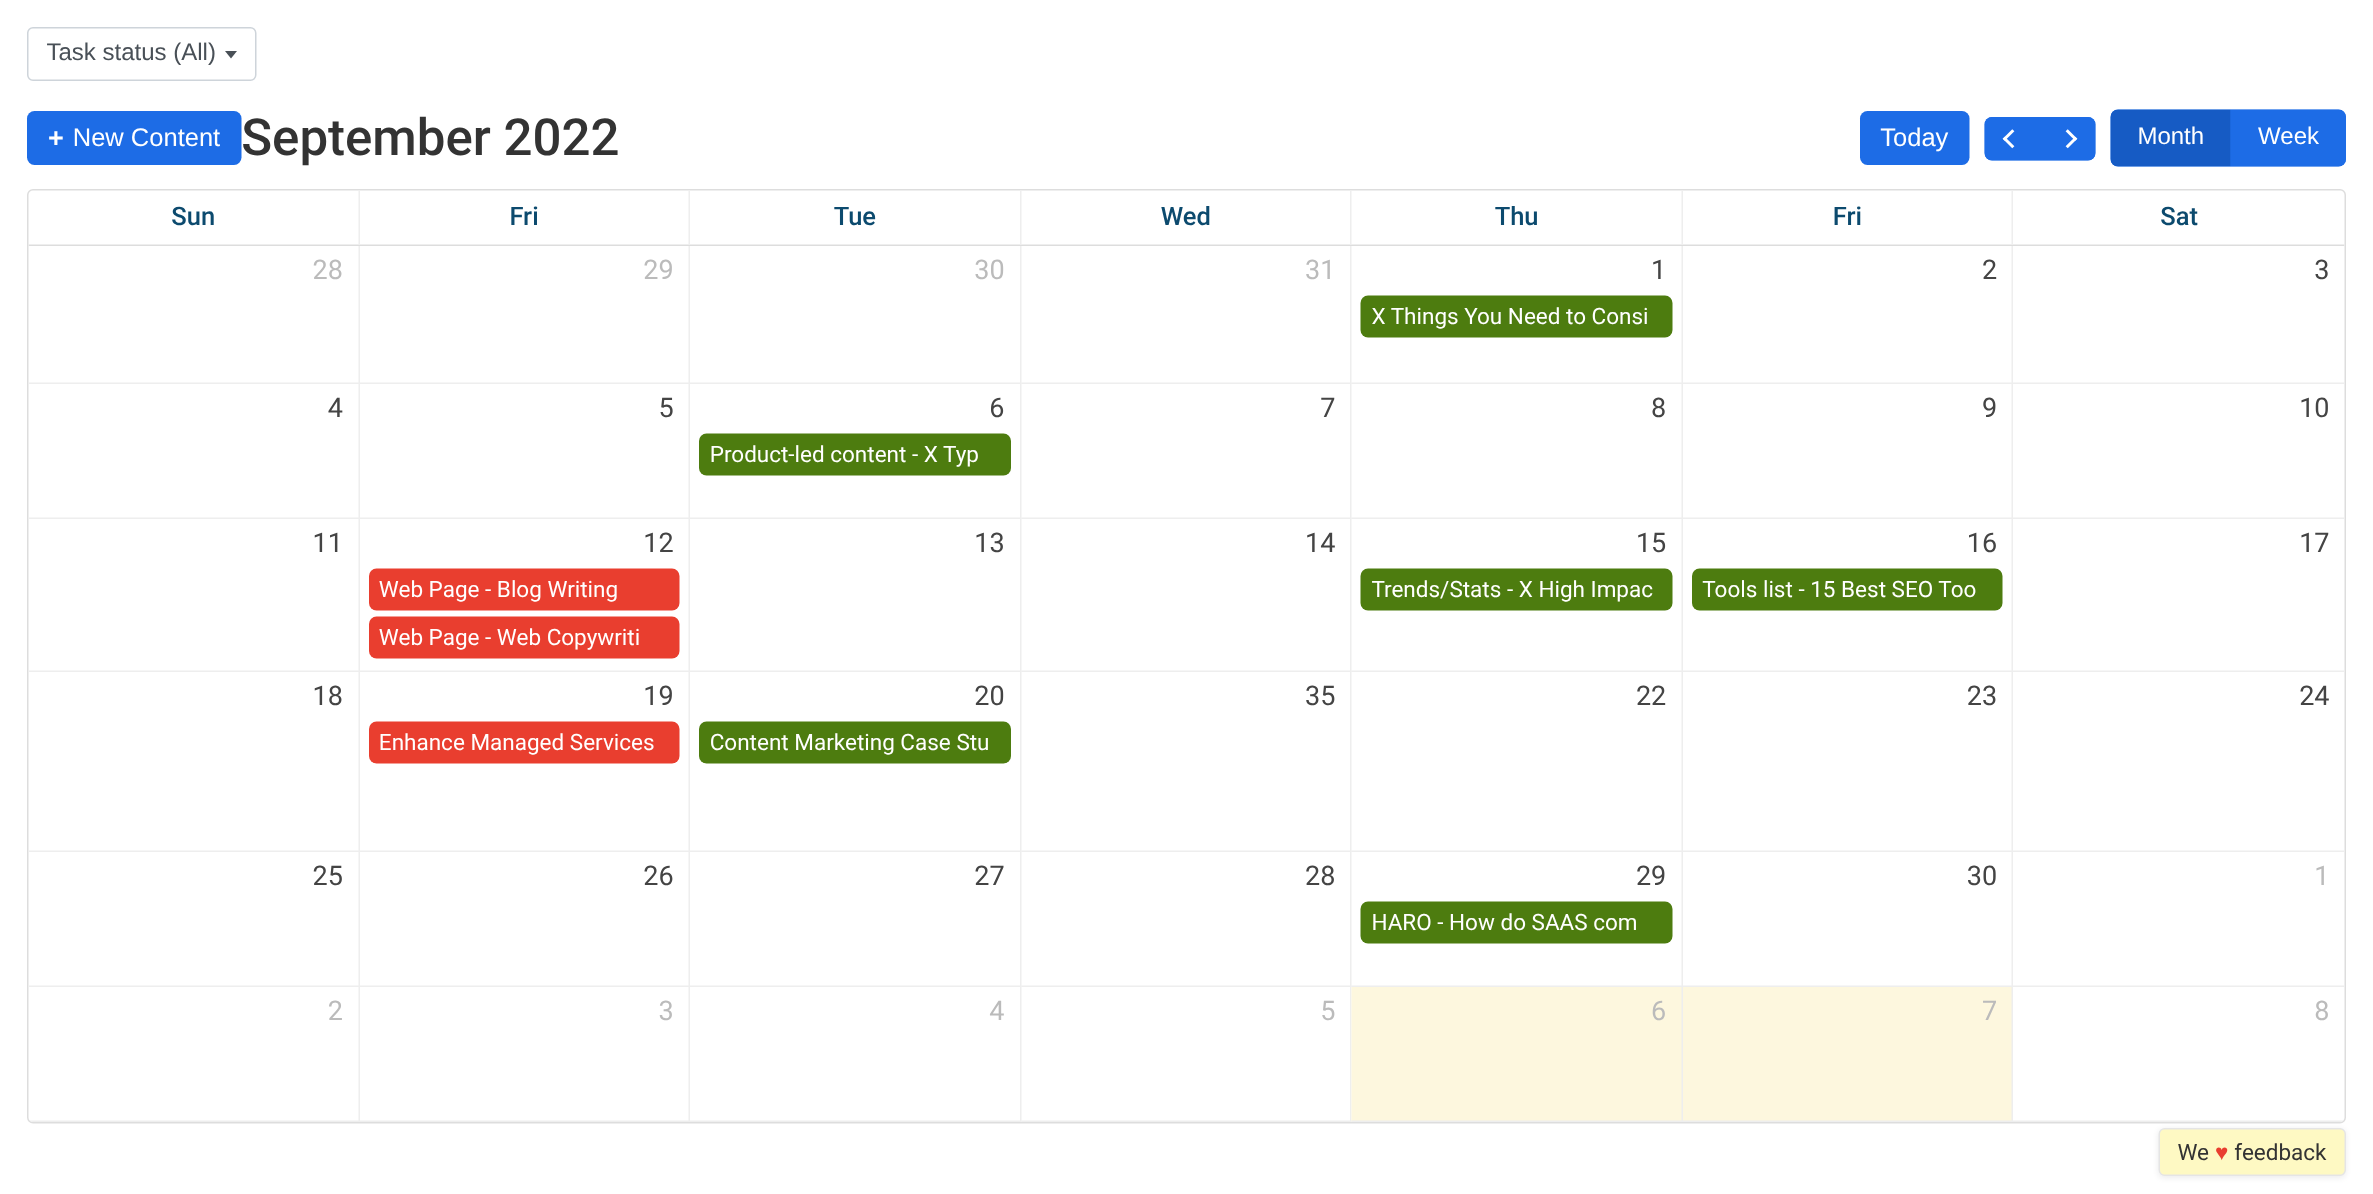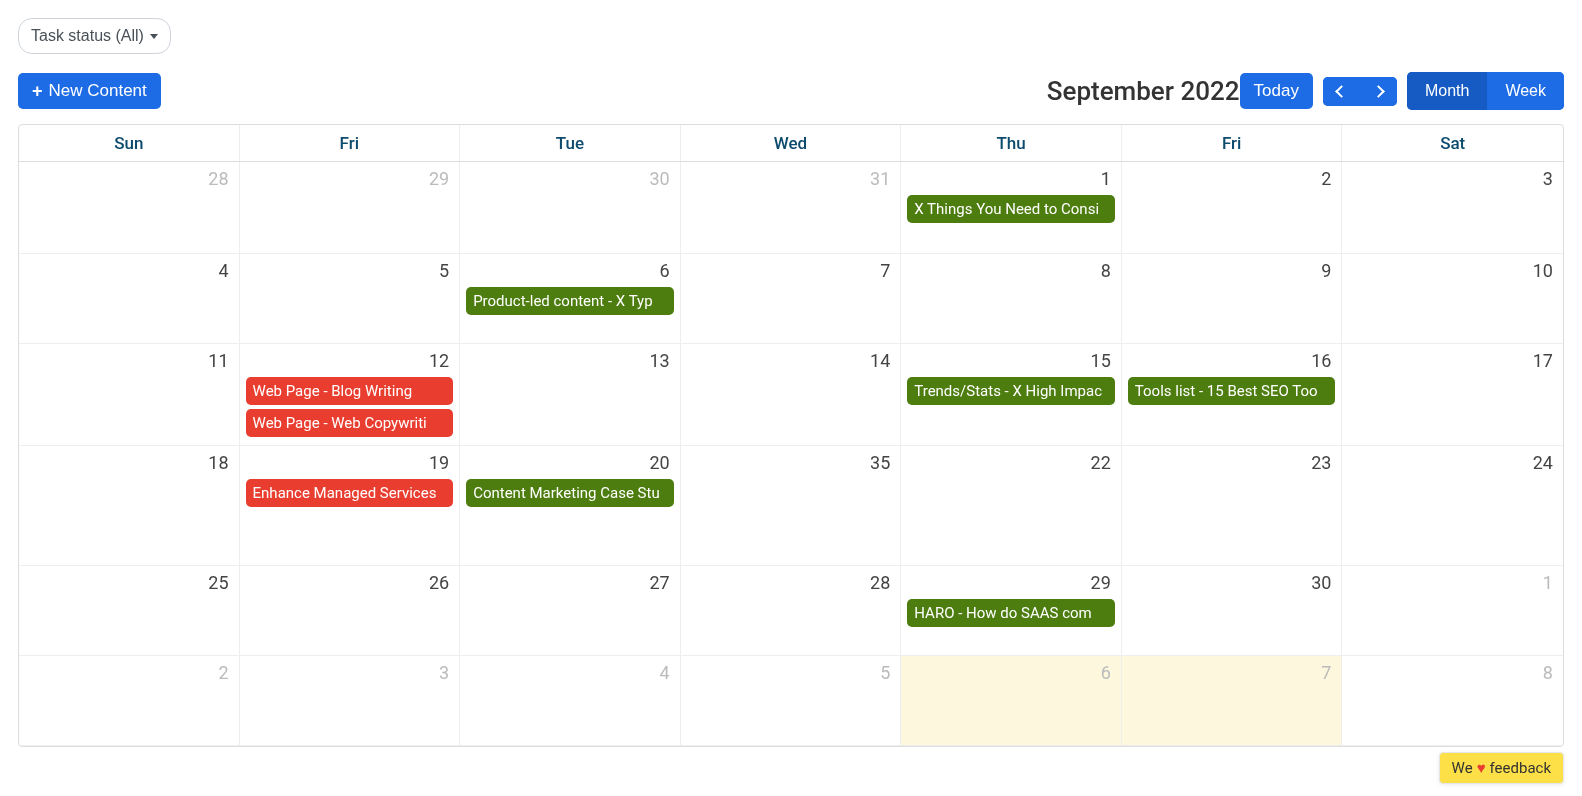--- a/index.html
+++ b/index.html
@@ -11,21 +11,21 @@
     }
     .filter-row { margin-bottom: 18px; }
     .dropdown-btn {
       display: inline-flex;
       align-items: center;
       gap: 6px;
       padding: 8px 12px;
       border: 1px solid #ced4da;
       background: #fff;
       color: #495057;
-      border-radius: 14px;
+      border-radius: 4px;
       font-size: 16px;
       cursor: pointer;
     }
     .caret-down {
       width: 0; height: 0;
       border-left: 4px solid transparent;
       border-right: 4px solid transparent;
       border-top: 5px solid #495057;
     }
     .toolbar {
@@ -41,24 +41,24 @@
       gap: 6px;
       padding: 8px 14px;
       background: #1d6ce6;
       color: #fff;
       border: none;
       border-radius: 5px;
       font-size: 17px;
       cursor: pointer;
     }
     .title {
-      font-size: 26px;
+      font-size: 34px;
       font-weight: 500;
       color: #333;
-      text-align: right;
+      text-align: left;
       flex: 1;
     }
     .nav-group {
       display: flex;
       background: #1d6ce6;
       border-radius: 5px;
       overflow: hidden;
     }
     .nav-btn {
       padding: 10px 18px;
@@ -136,21 +136,21 @@
       cursor: pointer;
     }
     .event.green { background: #4d7c0f; }
     .event.red { background: #e93e2f; }
     .event.orange { background: #f0ad24; }
 
     .feedback {
       position: fixed;
       bottom: 12px;
       right: 18px;
-      background: #fde047;
+      background: #fef9c3;
       padding: 6px 12px;
       border: 1px solid #e5e5e5;
       border-radius: 4px;
       box-shadow: 0 1px 4px rgba(0,0,0,0.08);
       font-size: 15px;
       display: flex;
       align-items: center;
       gap: 4px;
       cursor: pointer;
     }

